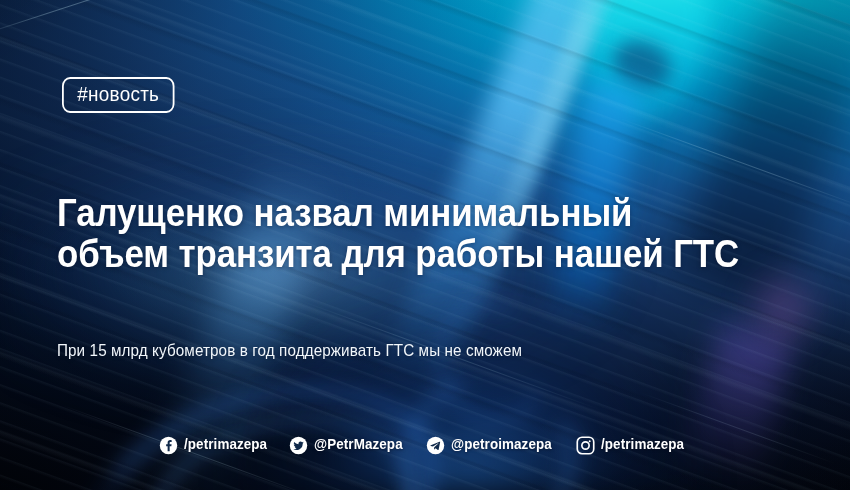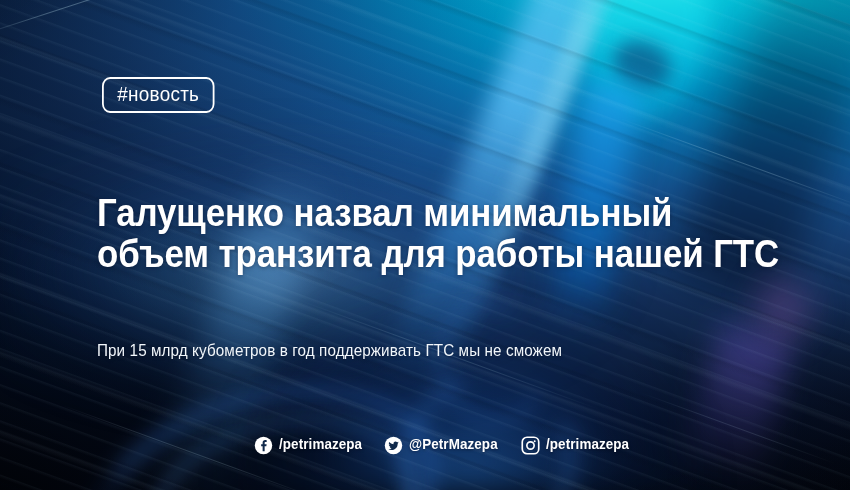--- a/index.html
+++ b/index.html
@@ -241,21 +241,20 @@
   }
   #vignette {
     background: radial-gradient(120% 120% at 50% 45%,
        rgba(0,0,0,0) 48%, rgba(0,0,0,0.28) 78%, rgba(0,0,0,0.52) 100%);
   }
 
   
   #content {
     position: absolute;
     inset: 0;
-    margin-left: 40px;
   }
 
   #tag-badge {
     position: absolute;
     left: 62px;
     top: 77px;
     height: 36px;
     box-sizing: border-box;
     padding: 0 15px 2px 15px;
     display: flex;
@@ -395,20 +394,27 @@
       </div>
 
       <div class="social-item">
         <svg class="social-icon" viewBox="0 0 24 24">
           <circle cx="12" cy="12" r="11" fill="#ffffff"></circle>
           <path fill="#10294a" d="M18.6 8.36c-.48.21-1 .36-1.54.42.55-.33.98-.86 1.18-1.49-.52.31-1.09.53-1.7.65a2.68 2.68 0 0 0-4.57 2.44 7.6 7.6 0 0 1-5.52-2.8 2.68 2.68 0 0 0 .83 3.58c-.44-.01-.85-.14-1.21-.34v.04c0 1.3.92 2.38 2.15 2.63-.22.06-.46.09-.71.09-.17 0-.34-.02-.5-.05a2.68 2.68 0 0 0 2.5 1.86 5.38 5.38 0 0 1-3.33 1.15c-.22 0-.43-.01-.64-.04a7.58 7.58 0 0 0 4.1 1.2c4.92 0 7.62-4.08 7.62-7.62l-.01-.35c.53-.38.98-.85 1.35-1.37z"></path>
         </svg>
         <span class="social-label">@PetrMazepa</span>
       </div>
 
+      <div class="social-item">
+        <svg class="social-icon" viewBox="0 0 24 24">
+          <circle cx="12" cy="12" r="11" fill="#ffffff"></circle>
+          <path fill="#10294a" d="M17.9 7.52 16 17.1c-.13.63-.51.78-1.03.49l-2.85-2.1-1.37 1.33c-.15.15-.28.28-.58.28l.2-2.93 5.3-4.8c.23-.2-.05-.32-.36-.12l-6.55 4.13-2.82-.88c-.61-.19-.62-.61.13-.91l11.03-4.25c.51-.19.96.12.8.18z"></path>
+        </svg>
+        <span class="social-label">@petroimazepa</span>
+      </div>
 
       <div class="social-item">
         <svg class="social-icon" viewBox="0 0 24 24">
           <rect x="1.6" y="1.6" width="20.8" height="20.8" rx="6" ry="6" fill="none" stroke="#ffffff" stroke-width="2.1"></rect>
           <circle cx="12" cy="12" r="4.6" fill="none" stroke="#ffffff" stroke-width="2.1"></circle>
           <circle cx="17.3" cy="6.7" r="1.25" fill="#ffffff"></circle>
         </svg>
         <span class="social-label">/petrimazepa</span>
       </div>
 

